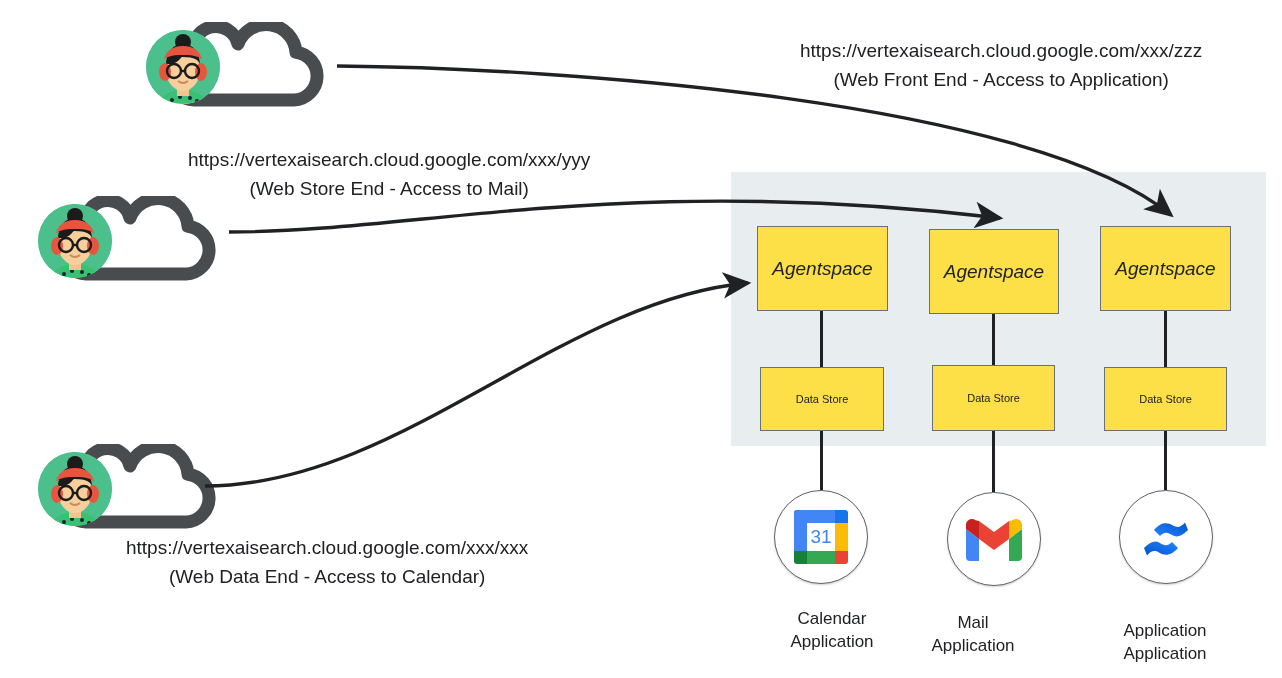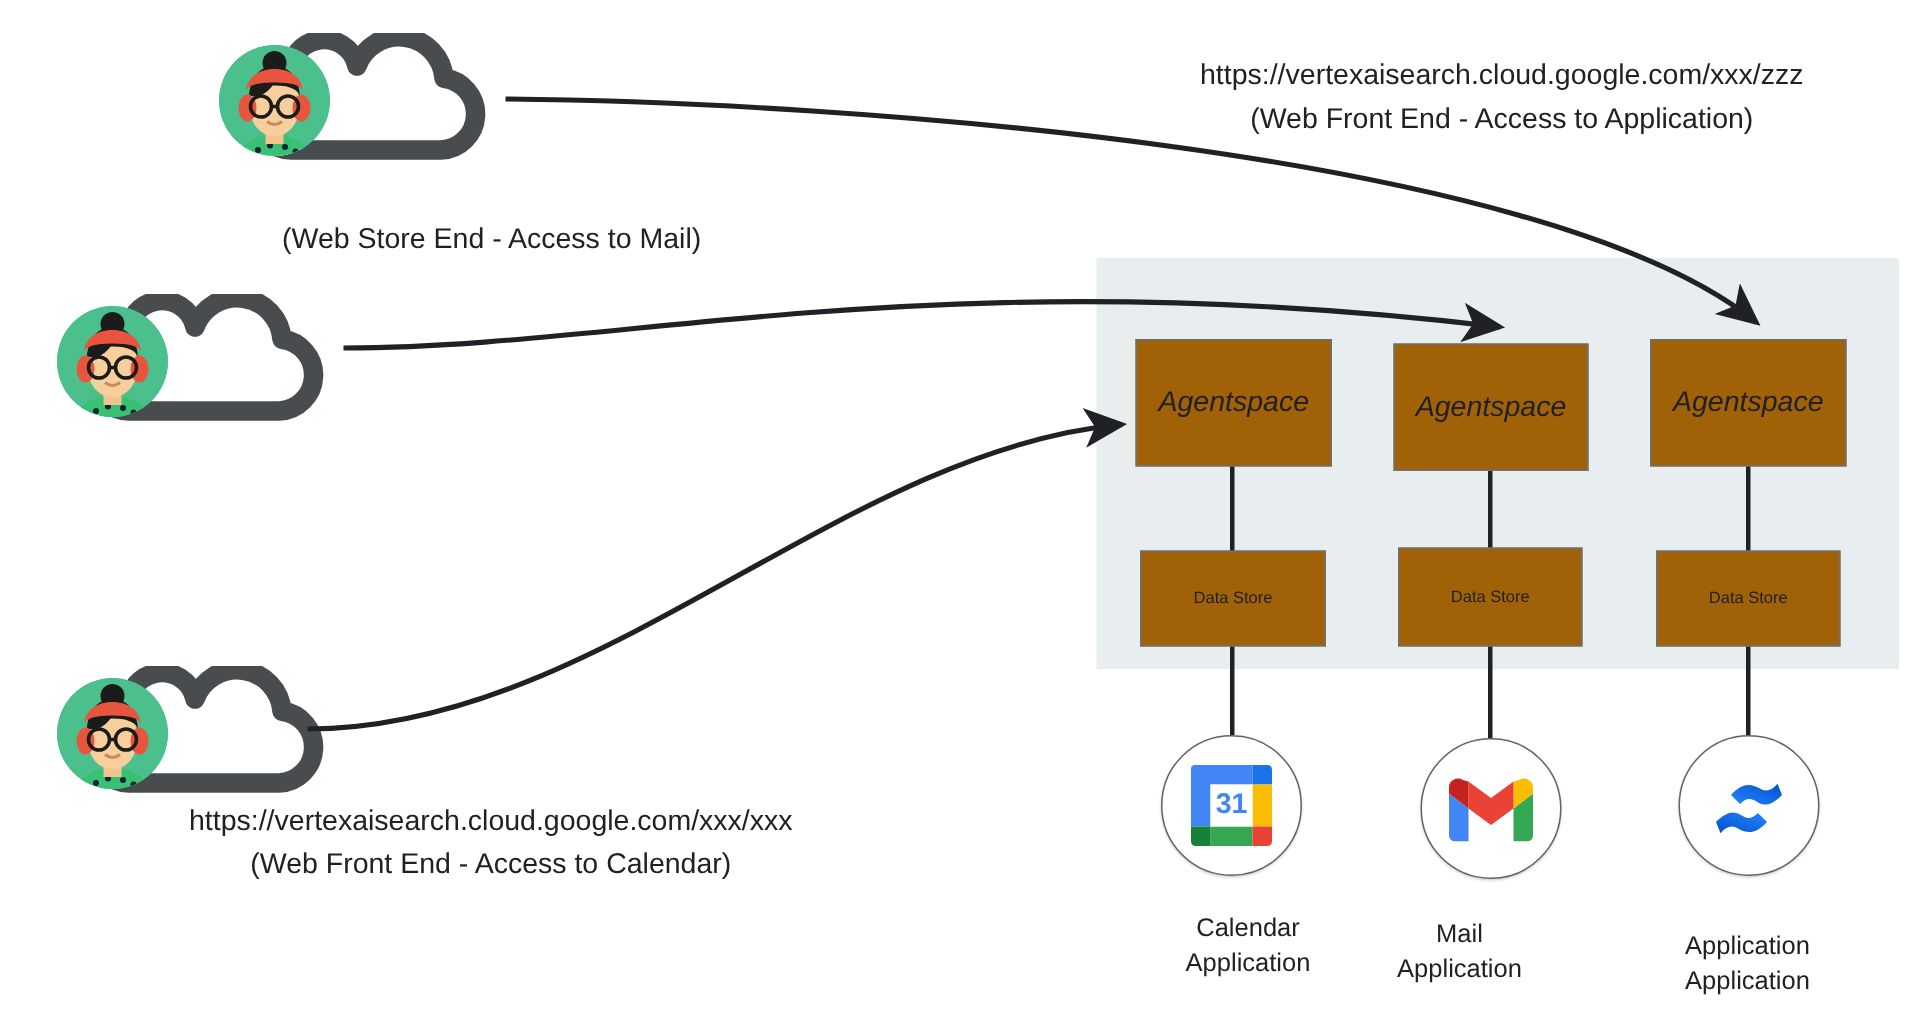--- a/index.html
+++ b/index.html
@@ -14,21 +14,21 @@
   .gcp-region{
     position:absolute;background:#e8edf0;
   }
   .gcp-label{
     position:absolute;color:#9aa0a6;font-size:17px;letter-spacing:.1px;
     white-space:nowrap;
   }
 
   
   .node{
-    position:absolute;background:#a16207;border:1.6px solid #6b7076;
+    position:absolute;background:#fde047;border:1.6px solid #6b7076;
     display:flex;align-items:center;justify-content:center;
     font-size:18px;color:#202124;box-sizing:border-box;
   }
   .node.agentspace{font-style:italic;font-size:19px;}
   .node.datastore{font-size:11px;}
 
   
   .vline{position:absolute;background:#202124;width:3px;}
 
   
@@ -50,21 +50,21 @@
   .cal-icon .c-blue-left{position:absolute;left:0;top:0;width:13px;height:41px;background:#4285f4;border-radius:3px 0 0 0;}
   .cal-icon .c-blue-dark{position:absolute;right:0;top:0;width:13px;height:13px;background:#1a73e8;border-radius:0 3px 0 0;}
   .cal-icon .c-yellow{position:absolute;right:0;top:13px;width:13px;height:28px;background:#fbbc04;}
   .cal-icon .c-green{position:absolute;left:13px;bottom:0;width:28px;height:13px;background:#34a853;}
   .cal-icon .c-green-dark{position:absolute;left:0;bottom:0;width:13px;height:13px;background:#188038;border-radius:0 0 0 3px;}
   .cal-icon .c-red{position:absolute;right:0;bottom:0;width:13px;height:13px;background:#ea4335;border-radius:0 0 3px 0;}
   .cal-icon .c-white{position:absolute;left:13px;top:13px;width:28px;height:28px;background:#ffffff;}
   .cal-icon .c-num{
     position:absolute;left:13px;top:13px;width:28px;height:28px;
     display:flex;align-items:center;justify-content:center;
-    color:#4285f4;font-size:19px;font-weight:bold;font-family:"Liberation Sans",sans-serif;
+    color:#4285f4;font-size:19px;font-weight:normal;font-family:"Liberation Sans",sans-serif;
   }
 
   
   .conf-icon{width:56px;height:56px;}
 
   
   .gm-icon{width:56px;height:44px;}
 
   
   .usercloud{position:absolute;width:190px;height:92px;}
@@ -256,20 +256,21 @@
     <path d="M229,232 C420,232 620,173 1000,218" fill="none" stroke="#202124" stroke-width="3.4" marker-end="url(#ah)"></path>
 
     <path d="M205,486 C400,486 560,300 748,283" fill="none" stroke="#202124" stroke-width="3.4" marker-end="url(#ah)"></path>
   </svg>
 
   <div class="caption" style="left:800px;top:36px;">
     <div>https://vertexaisearch.cloud.google.com/xxx/zzz</div>
     <div>(Web Front End - Access to Application)</div>
   </div>
   <div class="caption" style="left:188px;top:145px;">
+    <div>https://vertexaisearch.cloud.google.com/xxx/yyy</div>
     <div>(Web Store End - Access to Mail)</div>
   </div>
   <div class="caption" style="left:126px;top:533px;">
     <div>https://vertexaisearch.cloud.google.com/xxx/xxx</div>
-    <div>(Web Front End - Access to Calendar)</div>
+    <div>(Web Data End - Access to Calendar)</div>
   </div>
 
 </div>
 
 </body></html>

